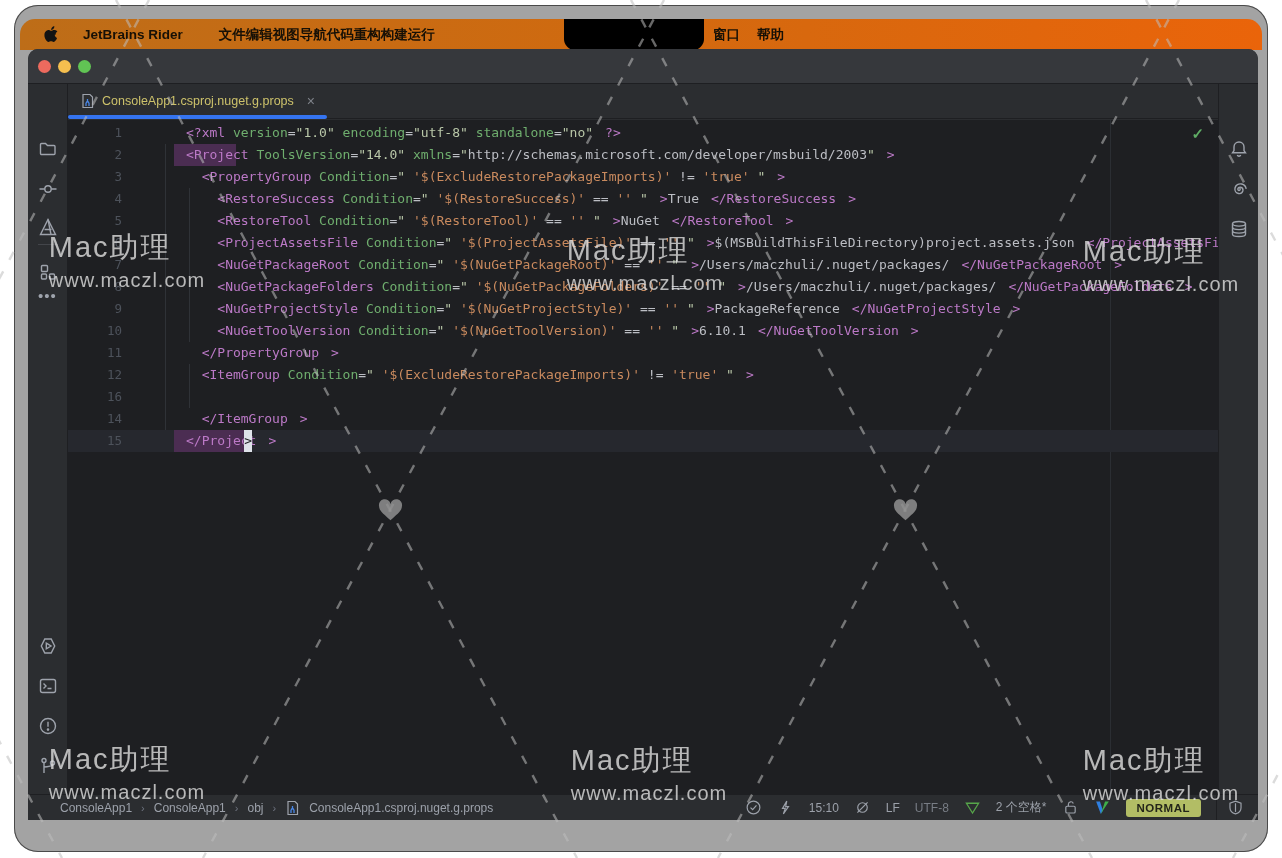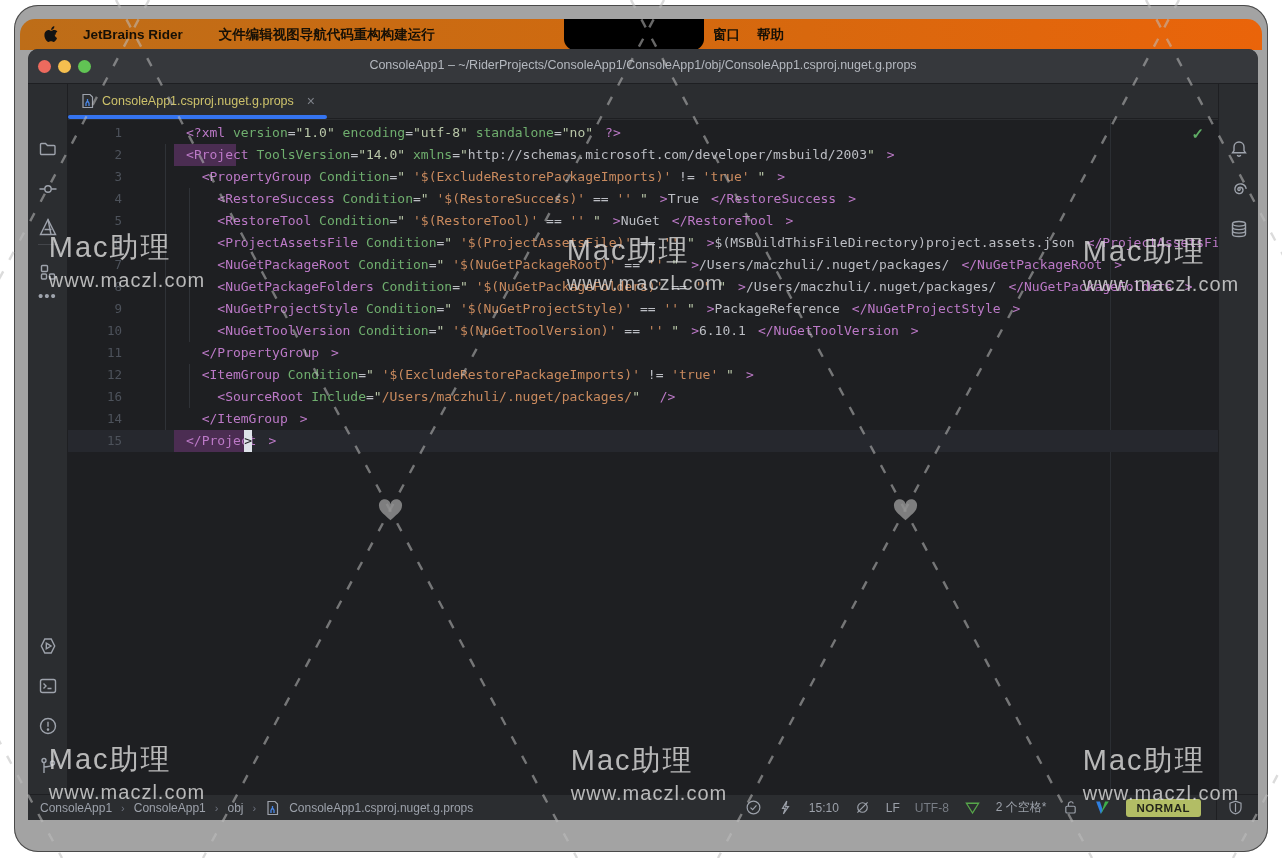--- a/index.html
+++ b/index.html
@@ -71,21 +71,21 @@
   #cursor-block { position:absolute; width:8px; height:22px; background:#dfe3ea; color:#1e1f22;
                   text-align:center; z-index:3; white-space:pre; }
   .guide { position:absolute; width:1px; background:#2f3237; }
   #wrap-guide { position:absolute; width:1px; background:#2b2e33; top:0; bottom:0; }
   #inspect-check { position:absolute; color:#5fad65; font-size:15px; font-weight:700;
                    font-family:"Liberation Sans",sans-serif; }
 
   
   #statusbar { position:absolute; left:0; bottom:0; width:100%; height:26px; background:#2b2d30;
                border-top:1px solid #1e1f22; display:flex; align-items:center;
-               color:#9ca1aa; font-size:12px; }
+               color:#9ca1aa; font-size:12px;padding-left:20px; }
   #breadcrumbs { display:flex; align-items:center; gap:9px; margin-left:12px; white-space:nowrap; }
   .crumb-sep { color:#6f7480; font-size:11px; }
   #status-right { margin-left:auto; display:flex; align-items:center; gap:15px; margin-right:6px; }
   .sb-icon { width:17px; height:17px; color:#9ca1aa; }
   .sb-icon svg { width:17px; height:17px; display:block; }
   .dim { color:#787d85; }
   #vim-badge { background:#b2bd65; color:#23251a; font-weight:700; font-size:11.5px;
                padding:3px 11px; border-radius:3px; letter-spacing:0.5px; }
   #shield-wrap { border-left:1px solid #1e1f22; padding:0 8px 0 10px; height:26px;
                  display:flex; align-items:center; }
@@ -127,21 +127,20 @@
       </div>
     <div id="notch"></div>
   </div>
 
   <div id="window">
 
     <div id="titlebar">
       <div class="tl red"></div>
       <div class="tl yellow"></div>
       <div class="tl green"></div>
-      <div id="window-title">ConsoleApp1 – ~/RiderProjects/ConsoleApp1/ConsoleApp1/obj/ConsoleApp1.csproj.nuget.g.props</div>
     </div>
 
     <div id="left-strip">
       <div class="strip-icon" style="top:55px">
         <svg viewBox="0 0 20 20" fill="none" stroke="currentColor" stroke-width="1.4">
             <path d="M2.5 5.5a1 1 0 0 1 1-1h4l2 2h6.5a1 1 0 0 1 1 1v7a1 1 0 0 1-1 1h-12.5a1 1 0 0 1-1-1z"></path>
           </svg>
       </div>
       <div class="strip-icon" style="top:95px">
         <svg viewBox="0 0 20 20" fill="none" stroke="currentColor" stroke-width="1.4">
@@ -283,21 +282,20 @@
           <div class="line">
             <span class="ln">11</span>
             <span class="lc"><span class="tk-txt">  </span><span class="tk-tag">&lt;/PropertyGroup</span><span class="tk-tag">&gt;</span></span>
           </div>
           <div class="line">
             <span class="ln">12</span>
             <span class="lc"><span class="tk-txt">  </span><span class="tk-tag">&lt;ItemGroup</span><span class="tk-txt"> </span><span class="tk-attr">Condition</span><span class="tk-txt">=</span><span class="tk-val">"</span><span class="tk-txt"> </span><span class="tk-str">'$(ExcludeRestorePackageImports)'</span><span class="tk-txt"> </span><span class="tk-txt">!=</span><span class="tk-txt"> </span><span class="tk-str">'true'</span><span class="tk-txt"> </span><span class="tk-val">"</span><span class="tk-tag">&gt;</span></span>
           </div>
           <div class="line">
             <span class="ln">16</span>
-            <span class="lc"><span class="tk-txt">    </span><span class="tk-tag">&lt;SourceRoot</span><span class="tk-txt"> </span><span class="tk-attr">Include</span><span class="tk-txt">=</span><span class="tk-val">"</span><span class="tk-str">/Users/maczhuli/.nuget/packages/</span><span class="tk-val">"</span><span class="tk-txt"> </span><span class="tk-tag">/&gt;</span></span>
           </div>
           <div class="line">
             <span class="ln">14</span>
             <span class="lc"><span class="tk-txt">  </span><span class="tk-tag">&lt;/ItemGroup</span><span class="tk-tag">&gt;</span></span>
           </div>
           <div class="line">
             <span class="ln">15</span>
             <span class="lc"><span class="tk-tag">&lt;/Project</span><span class="tk-tag">&gt;</span></span>
           </div>
         </div>

